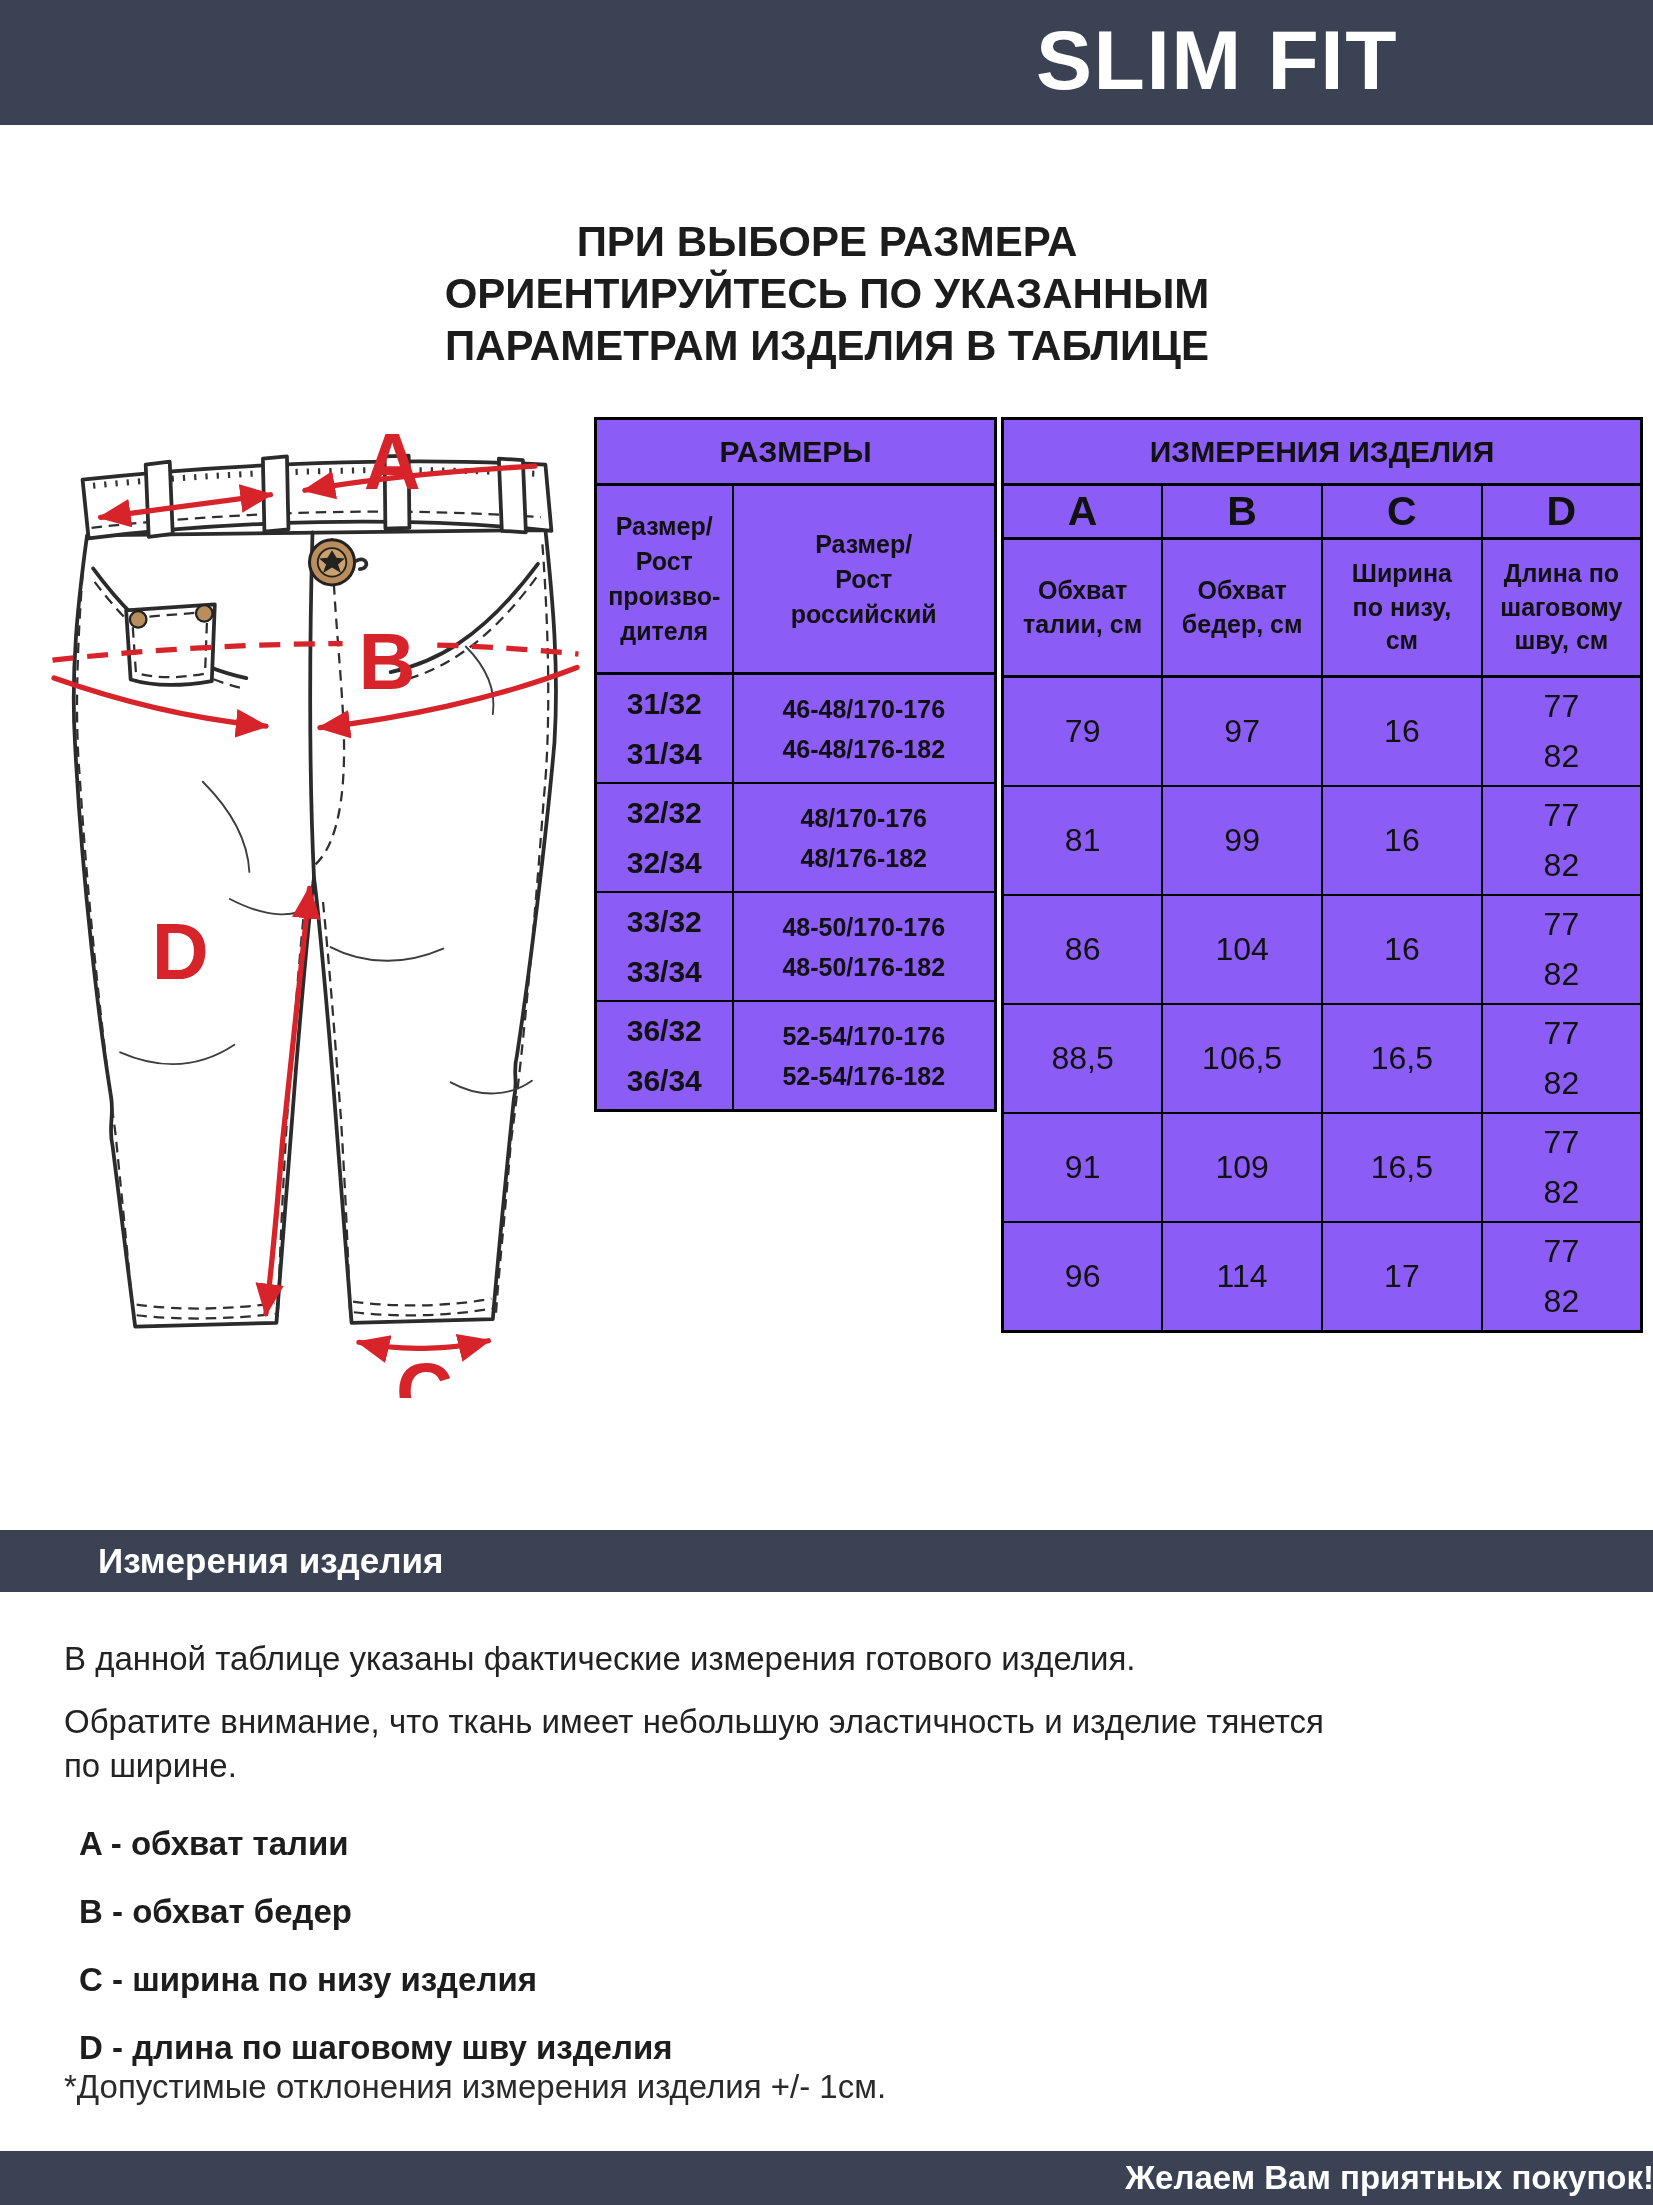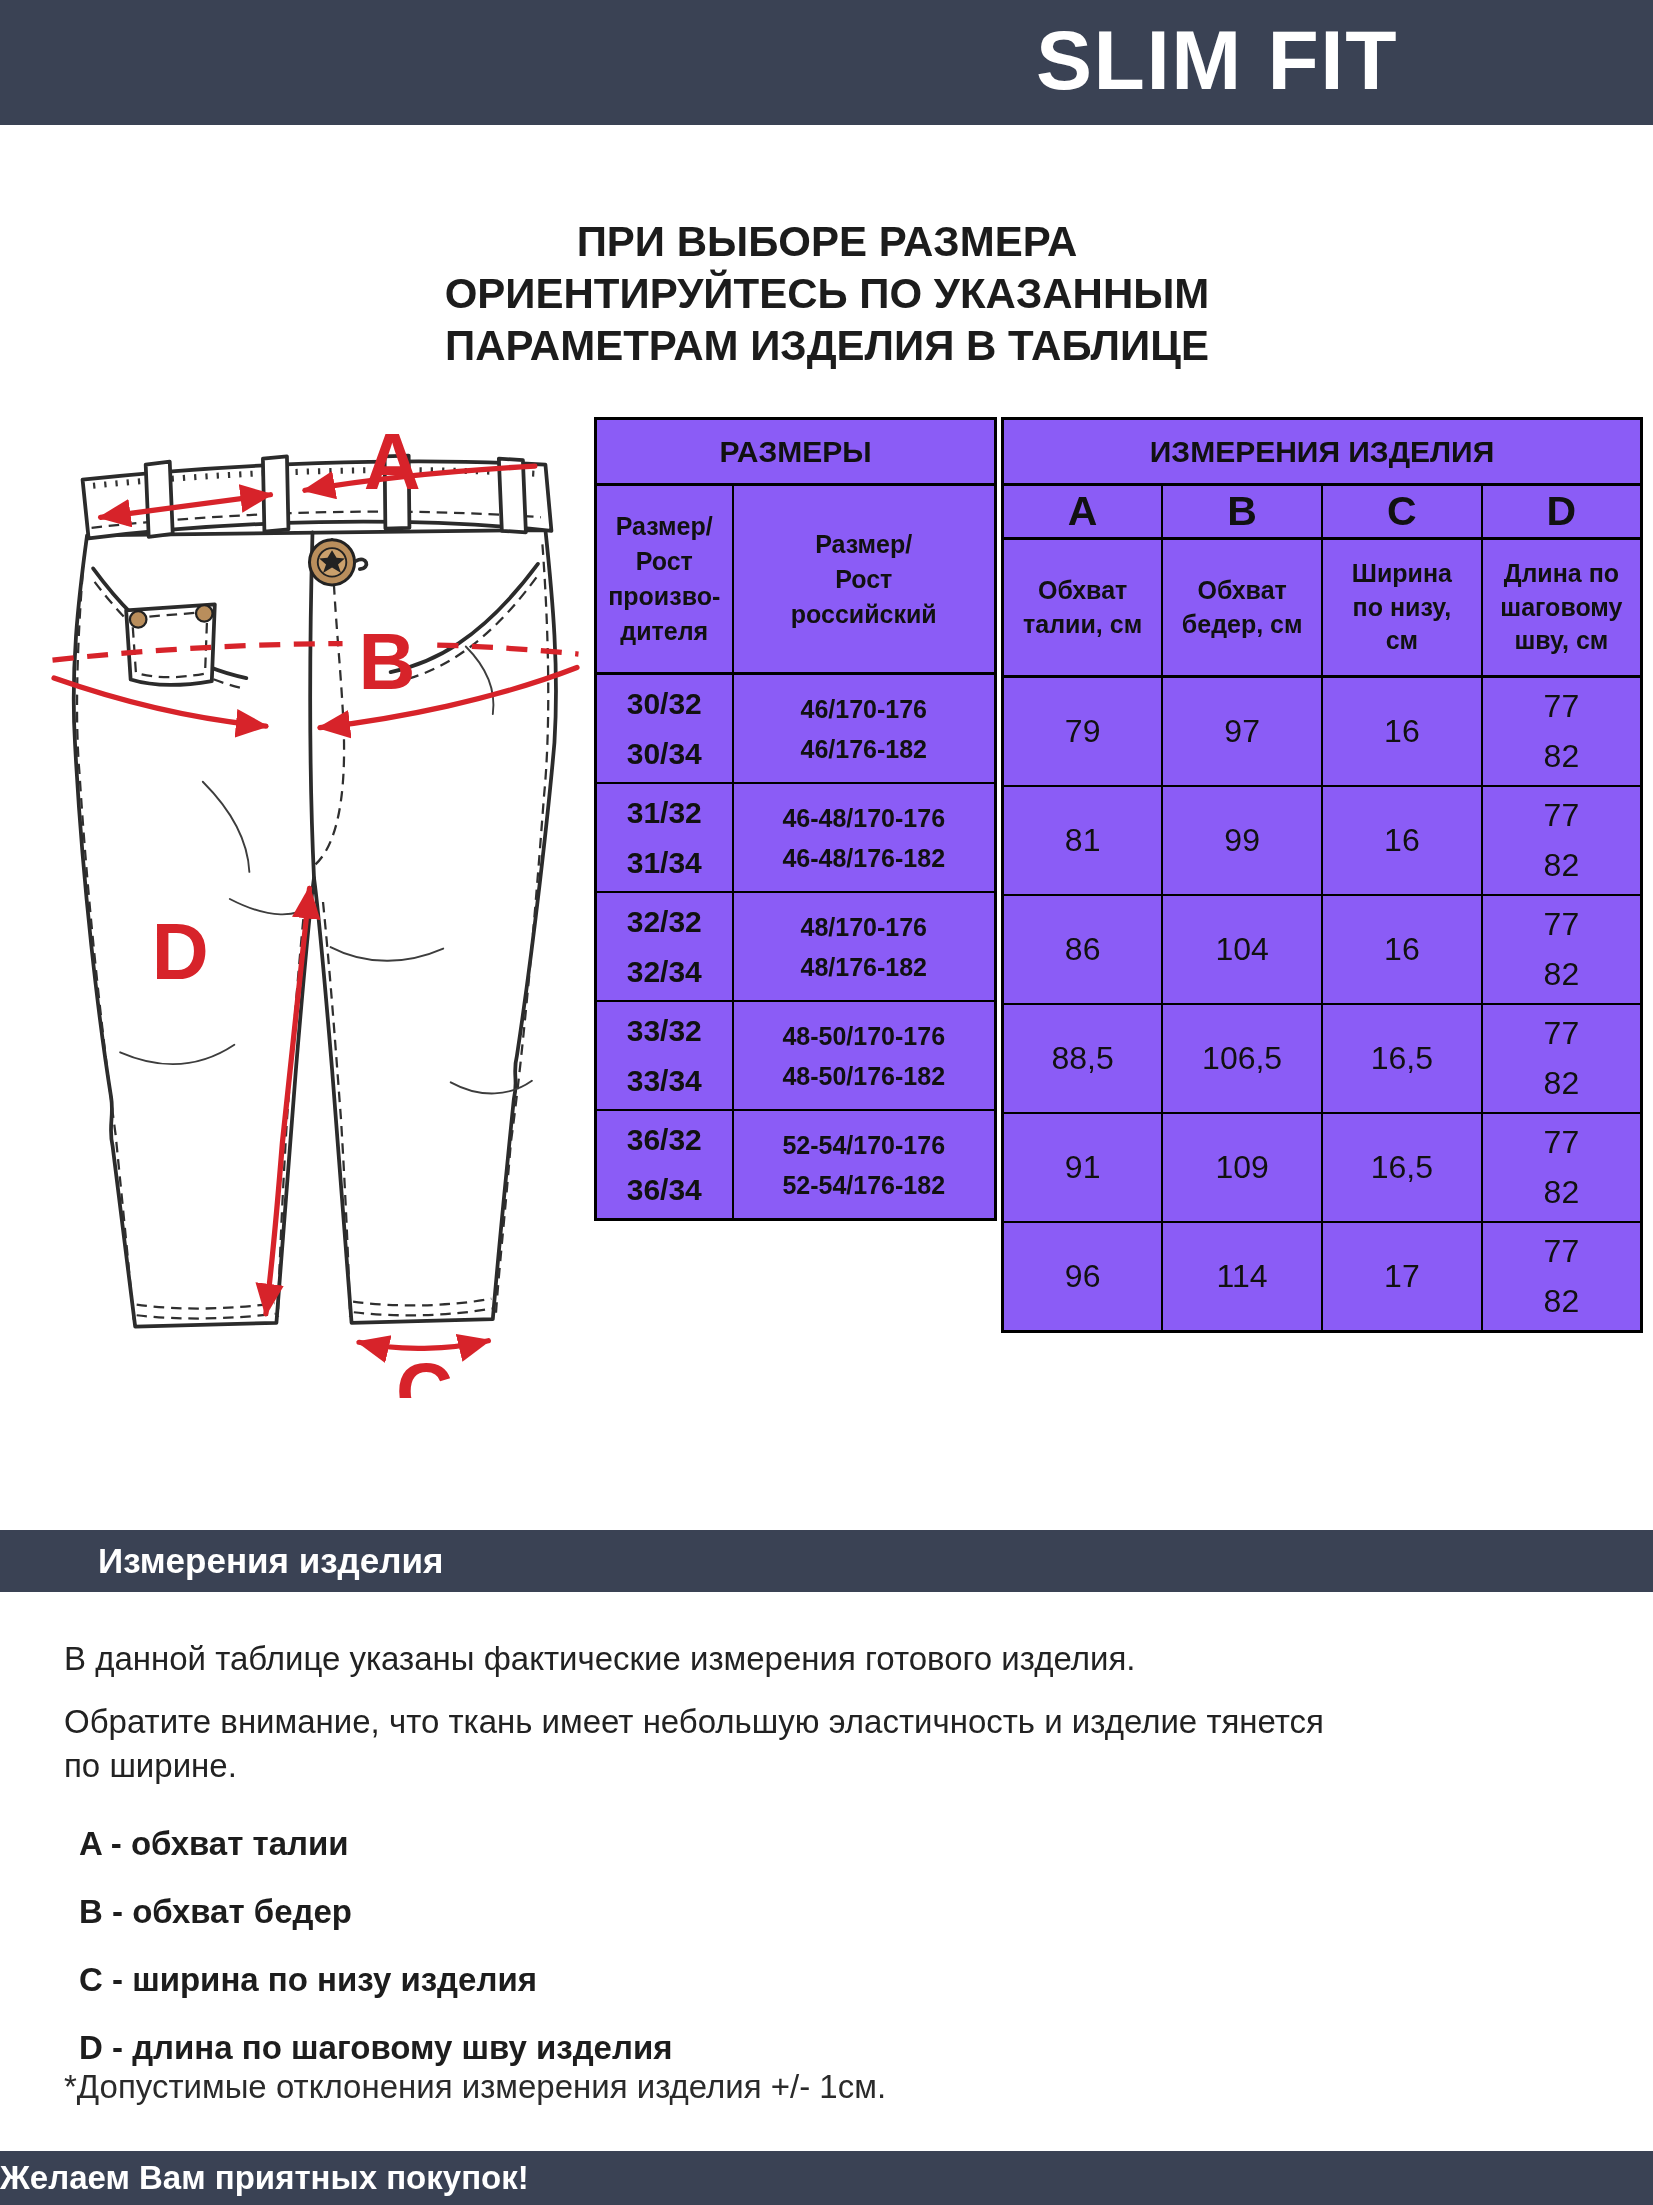--- a/index.html
+++ b/index.html
@@ -33,21 +33,21 @@
   td.c-ru{font-weight:bold;font-size:25px;line-height:1.6;}
   td.c-val{font-size:32px;font-weight:normal;}
   td.c-d{font-size:32px;font-weight:normal;line-height:1.55;}
   
   #section-bar{top:1530px;height:62px;font-size:35px;line-height:62px;padding-left:98px;text-align:left;}
   #note-paragraphs{position:absolute;top:1637px;left:64px;width:1548px;font-size:33px;line-height:1.32;color:#222;}
   #note-paragraphs p{margin:0 0 19.5px 0;}
   #legend{position:absolute;top:1825px;left:79px;font-size:33px;font-weight:bold;color:#1d1d1d;}
   #legend .legend-item{margin-bottom:30px;}
   #disclaimer{position:absolute;top:2068px;left:64px;font-size:33px;color:#2a2a2a;}
-  #footer-bar{top:2151px;height:54px;font-size:33px;line-height:53px;text-align:left;}
+  #footer-bar{top:2151px;height:54px;font-size:33px;line-height:53px;text-align:right;}
   
   #jeans{position:absolute;left:45px;top:421px;width:541px;height:977px;}
   .ol{fill:#fff;stroke:#2b2b2b;stroke-width:5;stroke-linejoin:round;}
   .ln{fill:none;stroke:#2b2b2b;stroke-width:5;stroke-linecap:round;}
   .st{fill:none;stroke:#2f2f2f;stroke-width:3;stroke-dasharray:14 9;}
   .wr{fill:none;stroke:#3d3d3d;stroke-width:2.5;stroke-linecap:round;}
   .redln{fill:none;stroke:var(--red);stroke-width:7;stroke-linecap:round;}
   .reddash{fill:none;stroke:var(--red);stroke-width:7;stroke-dasharray:28 18;}
   .redtxt{fill:var(--red);font-family:"Liberation Sans",sans-serif;font-weight:bold;font-size:105px;}
 </style>
@@ -146,26 +146,20 @@
       <th class="pre">Размер/
 Рост
 произво-
 дителя</th>
       <th class="pre">Размер/
 Рост
 российский</th>
     </tr>
   </thead>
   <tbody>
-    <tr>
-        <td class="c-size pre">30/32
-30/34</td>
-        <td class="c-ru pre">46/170-176
-46/176-182</td>
-      </tr>
     <tr>
         <td class="c-size pre">31/32
 31/34</td>
         <td class="c-ru pre">46-48/170-176
 46-48/176-182</td>
       </tr>
     <tr>
         <td class="c-size pre">32/32
 32/34</td>
         <td class="c-ru pre">48/170-176

